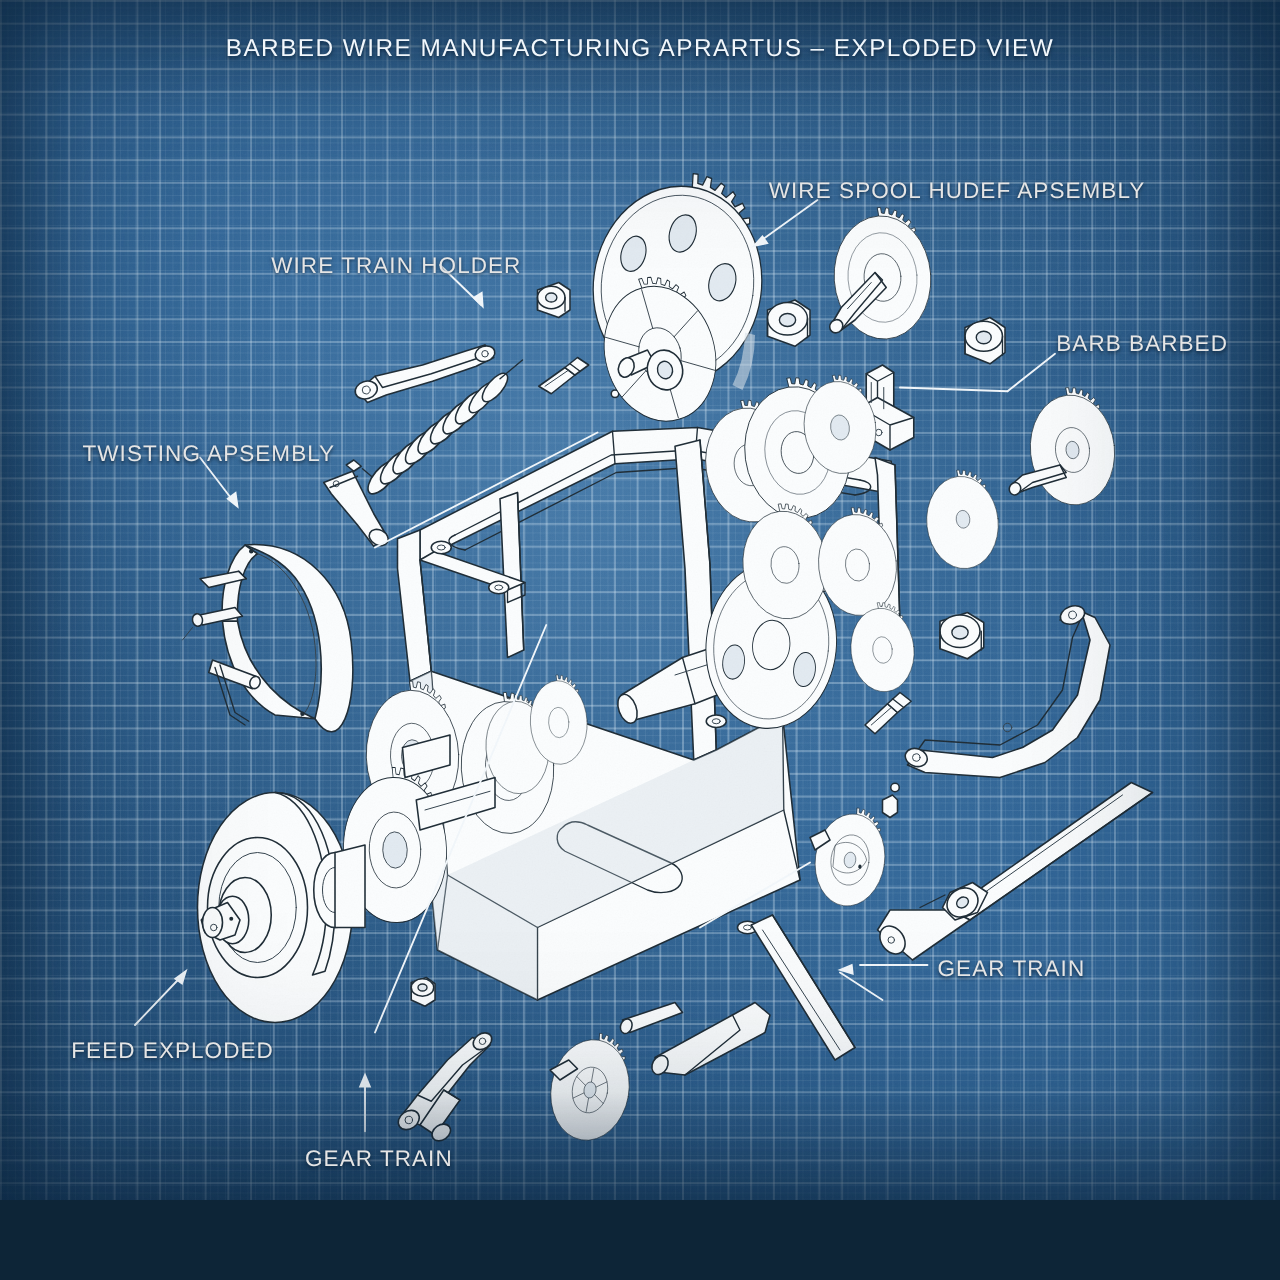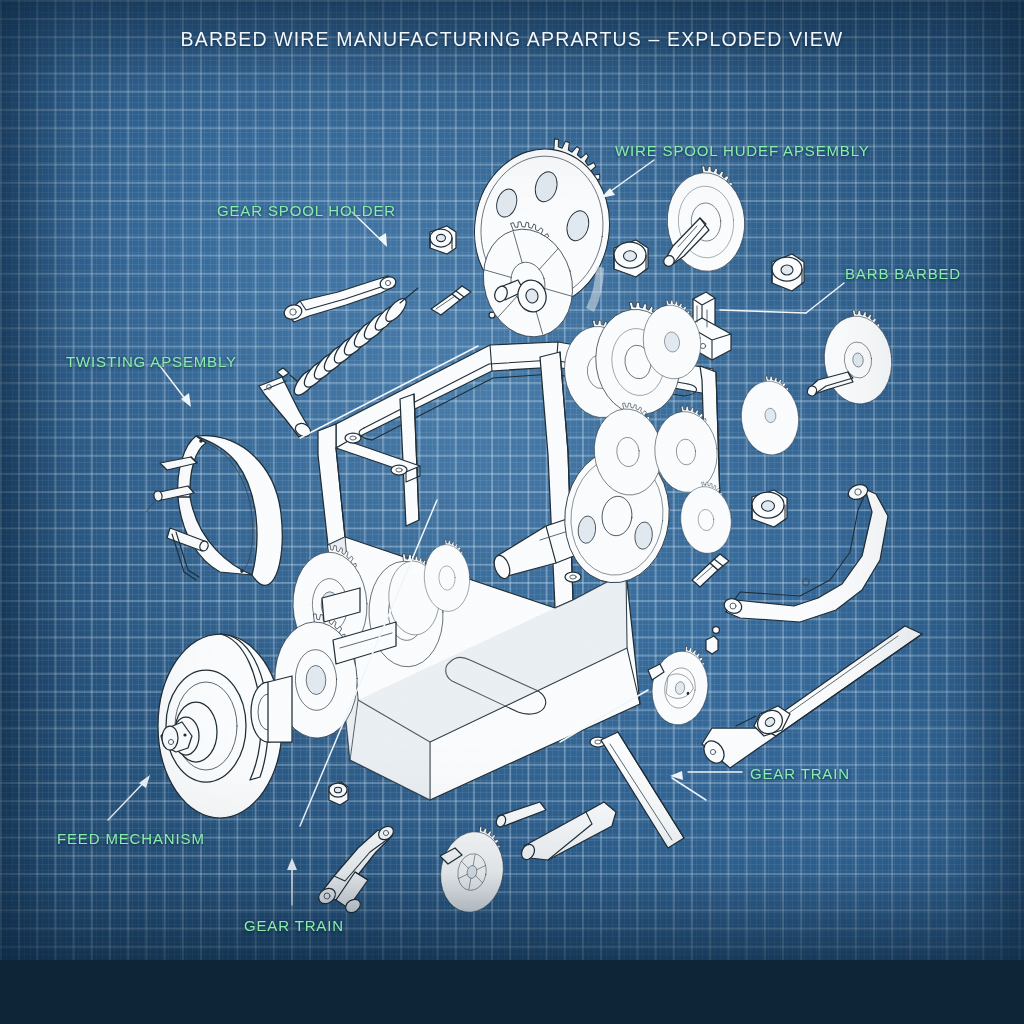--- a/index.html
+++ b/index.html
@@ -46,21 +46,21 @@
   .hole{fill:#e2eaf1;stroke:#1d2b35;stroke-width:1.1;}
 
   
   .leader{fill:none;stroke:#f2f7fb;stroke-width:1.5;stroke-linecap:round;}
   .leader-head{fill:#f2f7fb;}
 
   .title{position:absolute;left:0;right:0;top:28px;text-align:center;
     color:#f1f7fc;font-size:19.5px;letter-spacing:1.15px;font-weight:400;
     text-shadow:0 1px 3px rgba(6,26,46,.75);white-space:nowrap;}
 
-  .lbl{position:absolute;color:#86efac;font-size:15px;letter-spacing:.85px;
+  .lbl{position:absolute;color:#e5e5e5;font-size:18px;letter-spacing:.85px;
     white-space:nowrap;text-shadow:0 1px 3px rgba(6,26,46,.8);}
 </style>
 </head>
 <body>
 
 <div id="sheet">
 
   <div class="paper-tone"></div>
   <div class="grid-fine"></div>
   <div class="grid-major"></div>
@@ -533,20 +533,20 @@
 
     <rect x="0" y="0" width="1024" height="1024" filter="url(#pgrain)" opacity="0.045"></rect>
   </svg>
 
   <div class="edge-dark"></div>
   <div class="vignette"></div>
 
   <div class="title">BARBED WIRE MANUFACTURING APRARTUS – EXPLODED VIEW</div>
 
   <div class="lbl" style="left:615px;top:142px">WIRE SPOOL HUDEF APSEMBLY</div>
-  <div class="lbl" style="left:217px;top:202px">GEAR SPOOL HOLDER</div>
+  <div class="lbl" style="left:217px;top:202px">WIRE TRAIN HOLDER</div>
   <div class="lbl" style="left:845px;top:265px">BARB BARBED</div>
   <div class="lbl" style="left:66px;top:353px">TWISTING APSEMBLY</div>
   <div class="lbl" style="left:750px;top:765px">GEAR TRAIN</div>
-  <div class="lbl" style="left:57px;top:830px">FEED MECHANISM</div>
+  <div class="lbl" style="left:57px;top:830px">FEED EXPLODED</div>
   <div class="lbl" style="left:244px;top:917px">GEAR TRAIN</div>
 
 </div>
 
 </body></html>

